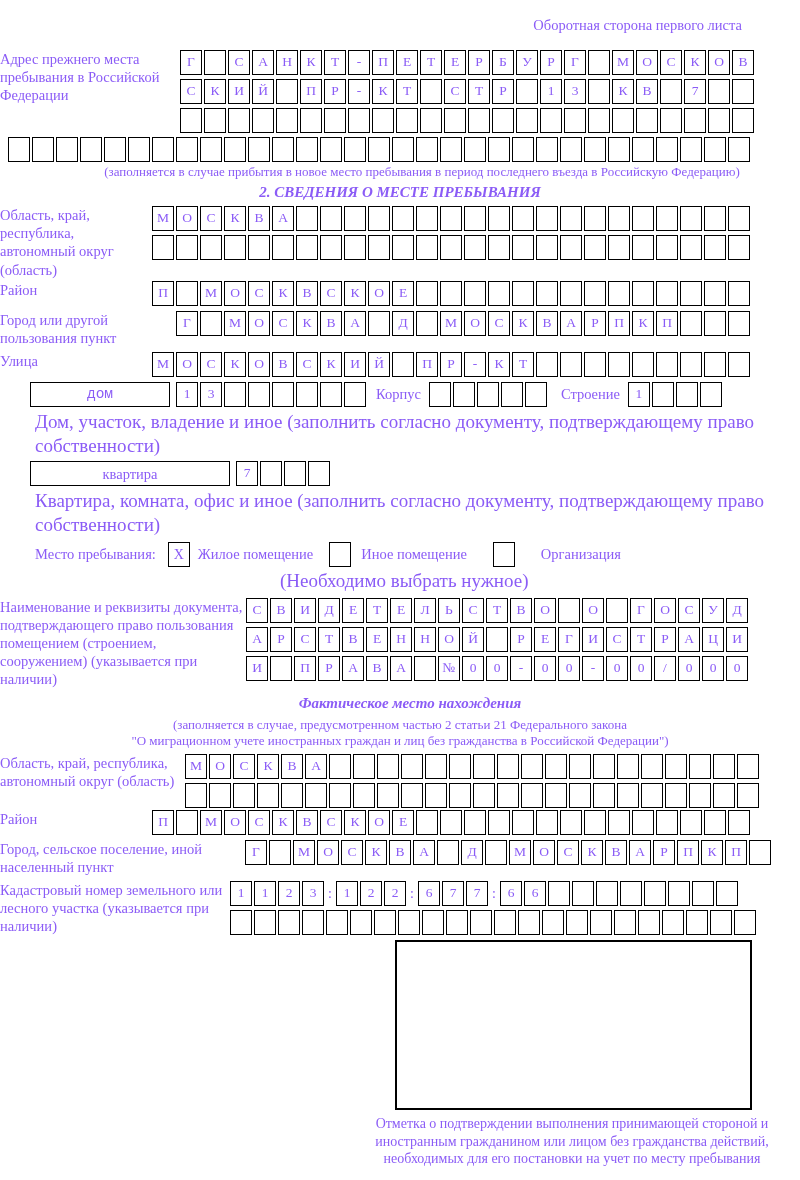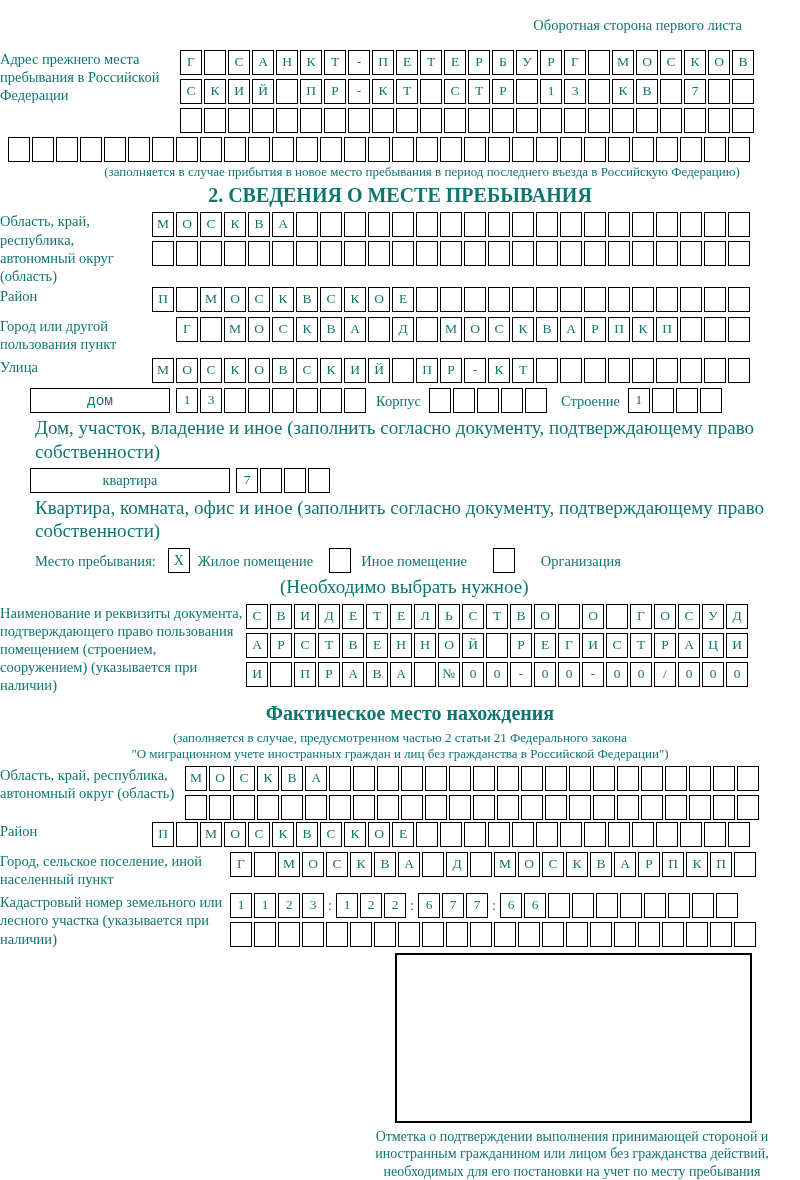--- a/index.html
+++ b/index.html
@@ -1,22 +1,22 @@
 <!DOCTYPE html>
 <html><head>
 <meta charset="utf-8">
 <style>
   html,body{margin:0;padding:0;background:#fff;}
   .page{
-    width:800px;height:1180px;background:#ffffff;color:#0f766e;
+    width:800px;height:1180px;background:#ffffff;color:#8b5cf6;
     font-family:"Liberation Serif","DejaVu Serif",serif;
     font-size:14.5px;line-height:1.25;overflow:hidden;position:relative;
   }
   .hdr-note{padding:16px 58px 0 0;text-align:right;font-size:14.5px;}
-  .bold-center{text-align:center;font-weight:bold;font-size:20px;}
+  .bold-center{text-align:center;font-weight:bold;font-size:15px;font-style:italic;}
   .note{font-size:19px;}
   .note-center{text-align:center;font-size:13px;}
   .field{display:flex;align-items:flex-start;}
   .flabel{flex:0 0 auto;box-sizing:border-box;}
   .rows{display:flex;flex-direction:column;gap:4px;}
   .cellrow{display:flex;gap:2px;align-items:center;}
   .cell{
     box-sizing:border-box;flex:0 0 auto;width:22px;height:25px;
     border:1.6px solid #000;display:flex;align-items:center;justify-content:center;
     font-size:13.5px;
@@ -527,21 +527,21 @@
         <span class="cell"></span>
         <span class="cell"></span>
         <span class="cell"></span>
         <span class="cell"></span>
         <span class="cell"></span>
         <span class="cell"></span>
         <span class="cell"></span>
       </div>
   </div>
 
-  <div class="field" style="margin-top:5px;">
+  <div class="field" style="margin-top:5px;gap:15px;">
     <div class="flabel" style="width:230px;">Город, сельское поселение, иной населенный пункт</div>
     <div class="cellrow">
         <span class="cell">Г</span>
         <span class="cell"></span>
         <span class="cell">М</span>
         <span class="cell">О</span>
         <span class="cell">С</span>
         <span class="cell">К</span>
         <span class="cell">В</span>
         <span class="cell">А</span>

